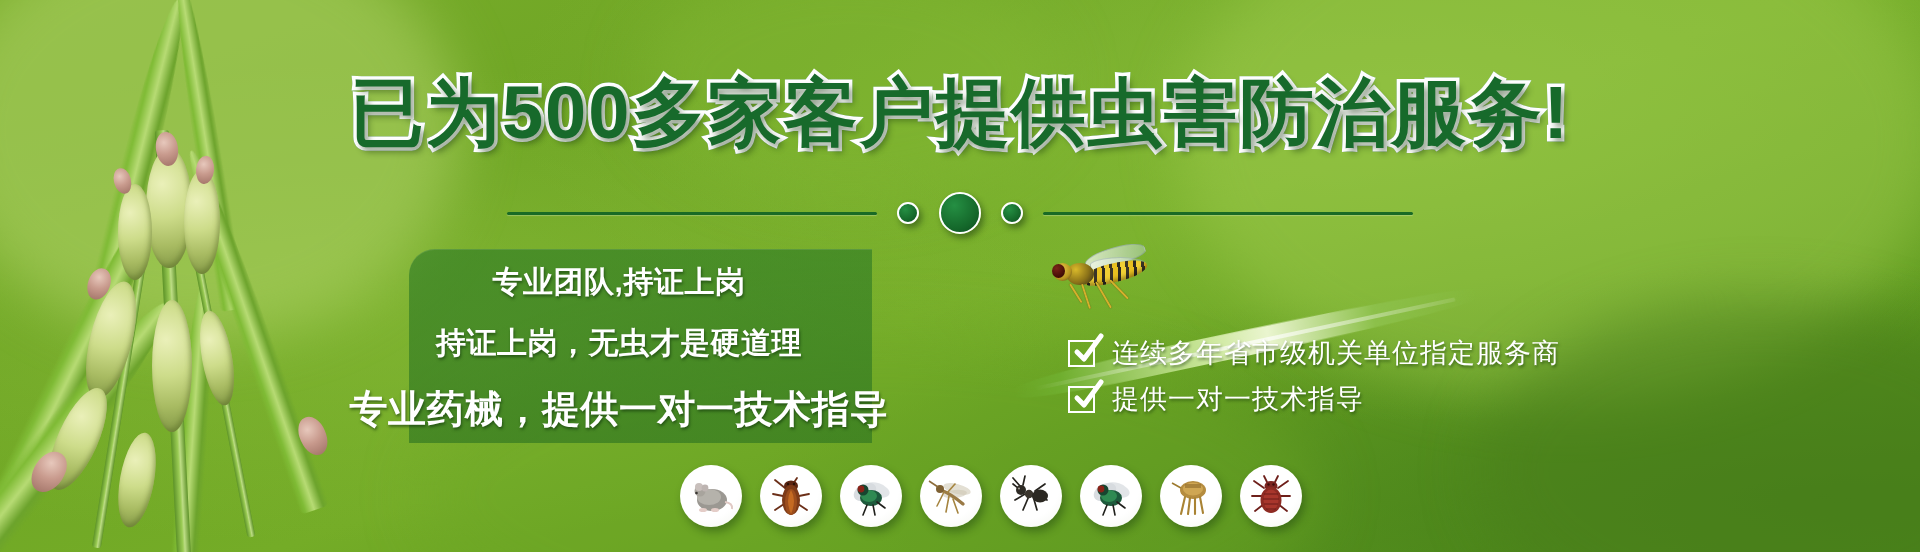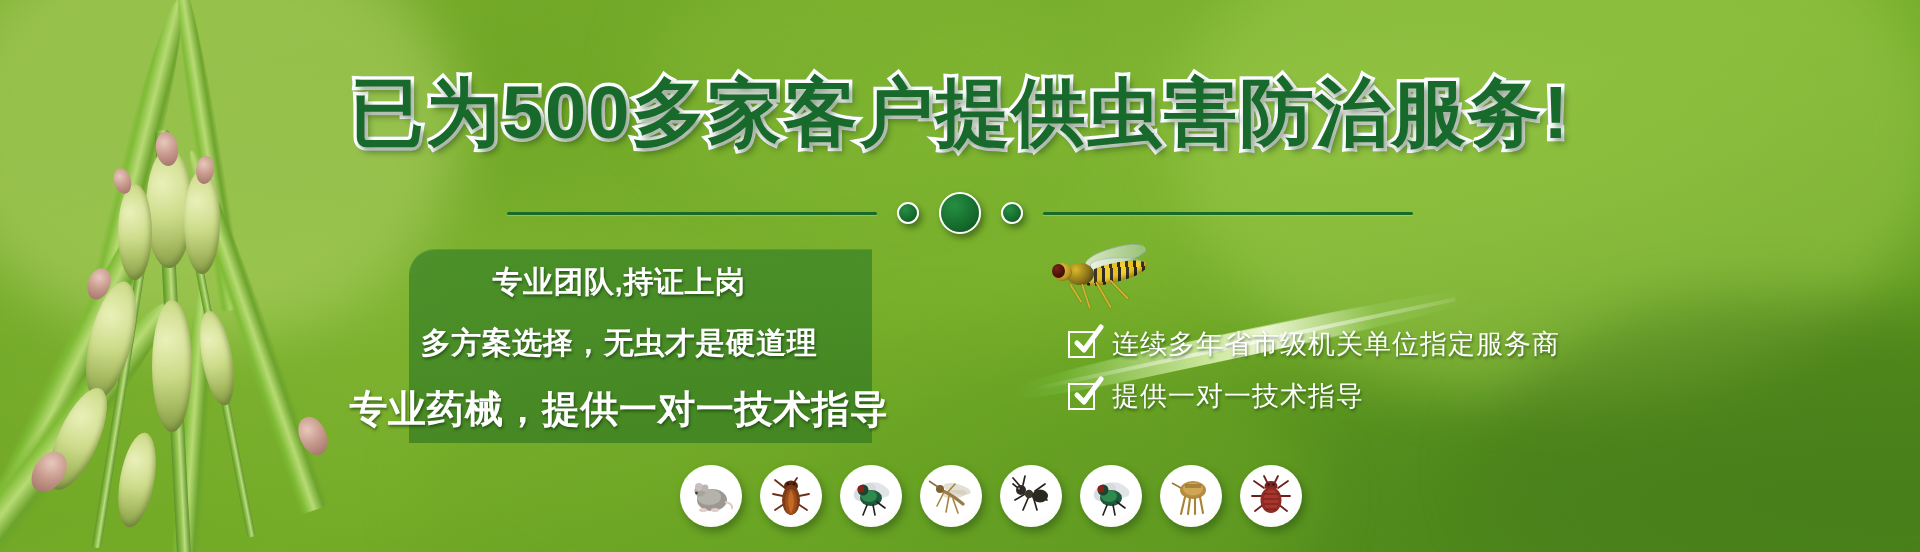--- a/index.html
+++ b/index.html
@@ -154,22 +154,22 @@
   #panel .line {
     color:#ffffff; white-space:nowrap; text-align:center;
     text-shadow:1px 2px 3px rgba(10,40,8,.55);
   }
   #panel .l1 { font-size:30px; font-weight:bold; margin-bottom:20px; letter-spacing:.5px; }
   #panel .l2 { font-size:30px; font-weight:bold; margin-bottom:20px; letter-spacing:.5px; }
   #panel .l3 { font-size:38px; font-weight:bold; letter-spacing:.5px; }
 
   
   #checklist {
-    position:absolute; left:1068px; top:326px; width:620px;
-    display:flex; flex-direction:column; gap:16px;
+    position:absolute; left:1068px; top:335px; width:620px;
+    display:flex; flex-direction:column; gap:10px;
   }
   #checklist .row { display:flex; align-items:center; gap:14px; }
   .chk { position:relative; width:30px; height:30px; flex:0 0 30px; }
   .chk .box {
     position:absolute; left:0; top:2px; width:27px; height:27px;
     border:2px solid #ffffff;
   }
   .chk svg { position:absolute; left:2px; top:-6px; width:36px; height:36px; overflow:visible; }
   #checklist .ctext {
     color:#ffffff; font-size:27px; letter-spacing:1px; white-space:nowrap;
@@ -255,21 +255,21 @@
   <div id="divider">
     <span class="rule"></span>
     <span class="dot sm"></span>
     <span class="dot lg"></span>
     <span class="dot sm"></span>
     <span class="rule"></span>
   </div>
 
   <div id="panel">
     <div class="line l1">专业团队,持证上岗</div>
-    <div class="line l2">多方案选择，无虫才是硬道理</div>
+    <div class="line l2">持证上岗，无虫才是硬道理</div>
     <div class="line l3">专业药械，提供一对一技术指导</div>
   </div>
 
   <div id="checklist">
     <div class="row">
       <span class="chk">
         <span class="box"></span>
         <svg viewBox="0 0 36 36" aria-hidden="true">
           <path d="M7 20 L14 27 L31 4" fill="none" stroke="#ffffff" stroke-width="5" stroke-linecap="round" stroke-linejoin="round"></path>
         </svg>

